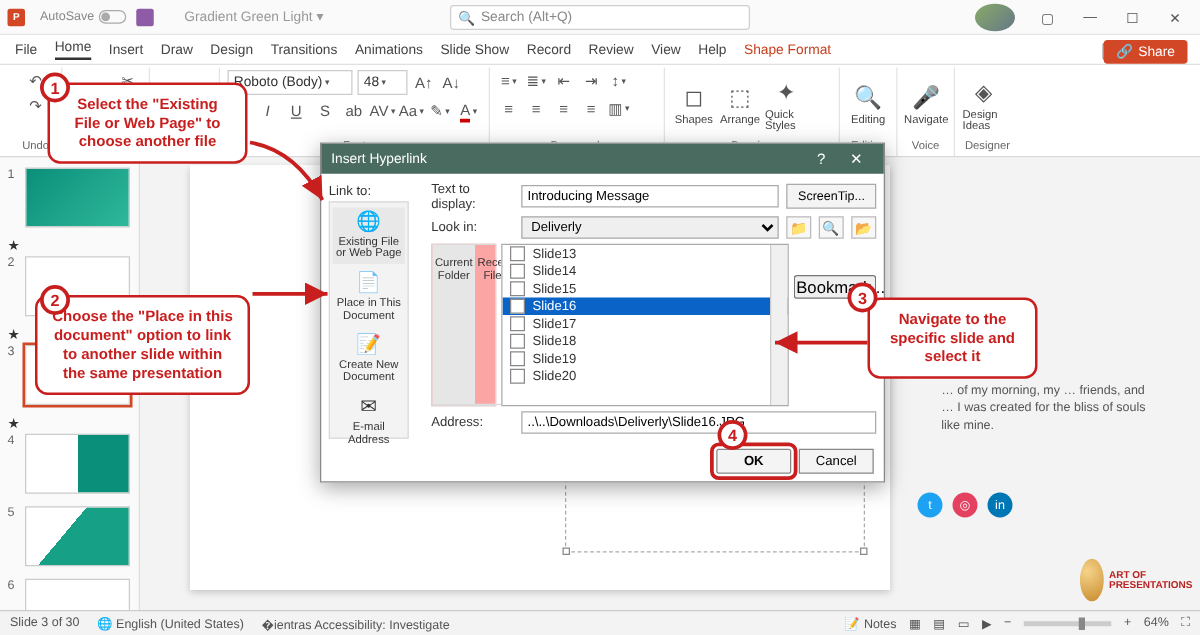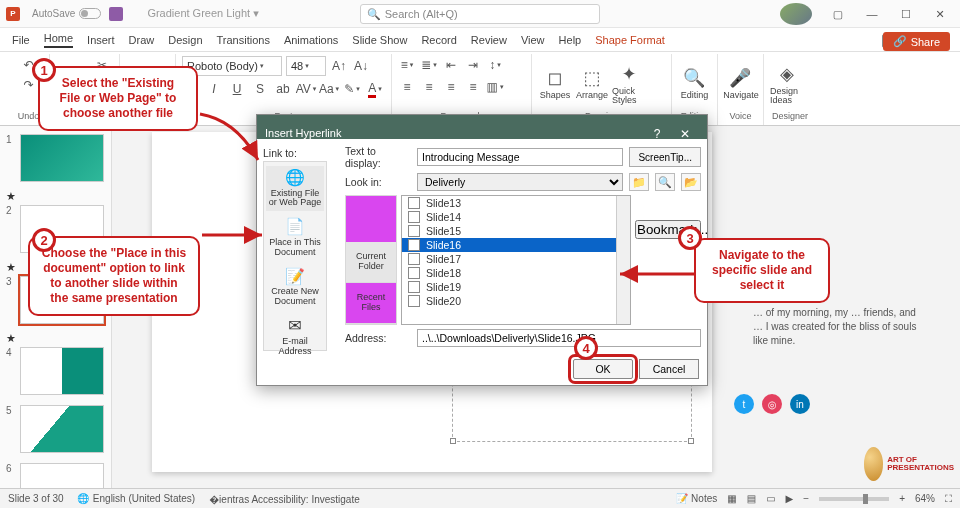--- a/index.html
+++ b/index.html
@@ -45,35 +45,35 @@
 
 .canvas{flex:1;position:relative;background:#f3f3f3;}
 .slide-surface{position:absolute;left:40px;top:6px;width:560px;height:340px;background:#fff;box-shadow:0 2px 6px rgba(0,0,0,0.2);}
 .slide-surface .selbox{position:absolute;right:20px;top:120px;width:240px;height:190px;border:1px dashed #aaa;}
 .slide-surface .selbox .h{position:absolute;width:6px;height:6px;background:#fff;border:1px solid #888;}
 .side-text{position:absolute;right:42px;top:180px;width:165px;font-size:10px;color:#555;line-height:1.4;}
 .social{position:absolute;right:150px;top:268px;display:flex;gap:8px;}
 .social div{width:20px;height:20px;border-radius:50%;display:flex;align-items:center;justify-content:center;color:#fff;font-size:10px;}
 
 .dialog{position:absolute;left:256px;top:114px;width:452px;background:#fff;border:1px solid #888;box-shadow:0 4px 16px rgba(0,0,0,0.35);z-index:50;}
-.dlg-title{background:#4a6b5f;color:#fff;height:24px;display:flex;align-items:flex-start;padding:12px 8px;font-size:11px;}
+.dlg-title{background:#4a6b5f;color:#fff;height:24px;display:flex;align-items:center;padding:12px 8px;font-size:11px;}
 .dlg-title .spacer{flex:1;}
 .dlg-title .btn{width:28px;text-align:center;font-size:12px;}
 .dlg-body{display:flex;padding:6px;gap:6px;font-size:10.5px;}
 .linkto{width:64px;display:flex;flex-direction:column;gap:4px;background:#f3f3f3;border:1px solid #d8d8d8;padding:4px 2px;}
 .linkto .it{text-align:center;font-size:9px;line-height:1.1;padding:3px 1px;cursor:default;}
 .linkto .it .ic{font-size:16px;display:block;margin-bottom:2px;}
 .linkto .it.sel{background:#e8e8e8;}
 .dlg-main{flex:1;display:flex;flex-direction:column;gap:4px;}
 .row{display:flex;align-items:center;gap:6px;}
 .row label{width:66px;font-size:10.5px;}
 .row input.txt{flex:1;border:1px solid #aaa;height:18px;padding:0 4px;font-size:10.5px;}
 .row .sbtn{border:1px solid #aaa;height:20px;padding:0 8px;font-size:10px;background:#f4f4f4;}
 .midrow{display:flex;gap:4px;flex:1;}
-.tabs{width:52px;display:flex;flex-direction:column;background:#d946ef;border:1px solid #d8d8d8;justify-content:flex-end;}
+.tabs{width:52px;display:flex;flex-direction:row;background:#fca5a5;border:1px solid #d8d8d8;}
 .tabs .t{font-size:9px;text-align:center;padding:10px 2px;line-height:1.1;border-bottom:1px solid #ddd;}
 .tabs .t.sel{background:#e6e6e6;}
 .filelist{flex:1;border:1px solid #aaa;height:130px;overflow:hidden;background:#fff;position:relative;}
 .filelist .item{display:flex;align-items:center;gap:6px;padding:1px 6px;font-size:10.5px;}
 .filelist .item .fi{width:12px;height:12px;background:#fff;border:1px solid #888;}
 .filelist .item.sel{background:#0a64c8;color:#fff;}
 .scroll{position:absolute;right:0;top:0;width:14px;bottom:0;background:#f0f0f0;border-left:1px solid #ccc;}
 .dlg-foot{display:flex;justify-content:flex-end;gap:6px;padding:6px 8px;}
 .dlg-foot button{width:60px;height:20px;border:1px solid #888;background:#f4f4f4;font-size:10.5px;}
 .lookin-row{display:flex;align-items:center;gap:6px;}
@@ -358,21 +358,21 @@
           </div>
         <div style="width:66px;margin-top:25px;"><button class="sbtn" style="width:100%;">Bookmark...</button></div>
       </div>
       <div class="row">
         <label>Address:</label>
         <input class="txt" value="..\..\Downloads\Deliverly\Slide16.JPG" style="">
       </div>
     </div>
   </div>
   <div class="dlg-foot">
-    <button style="outline:3px solid #c81e1e;outline-offset:2px;border-radius:2px;">OK</button>
+    <button style="outline:3px solid #c81e1e;outline-offset:2px;border-radius:2px;font-weight:bold;">OK</button>
     <button>Cancel</button>
   </div>
 </div>
 
 <div class="ccircle" style="left:32px;top:58px;">1</div>
 <div class="callout" style="left:38px;top:66px;width:160px;">Select the "Existing File or Web Page" to choose another file</div>
 <svg class="arrow" style="left:196px;top:110px;" width="70" height="60">
     <defs>
       <marker id="a1" markerWidth="8" markerHeight="8" refX="6" refY="3" orient="auto">
         <path d="M0,0 L6,3 L0,6 Z" fill="#c81e1e"></path>

